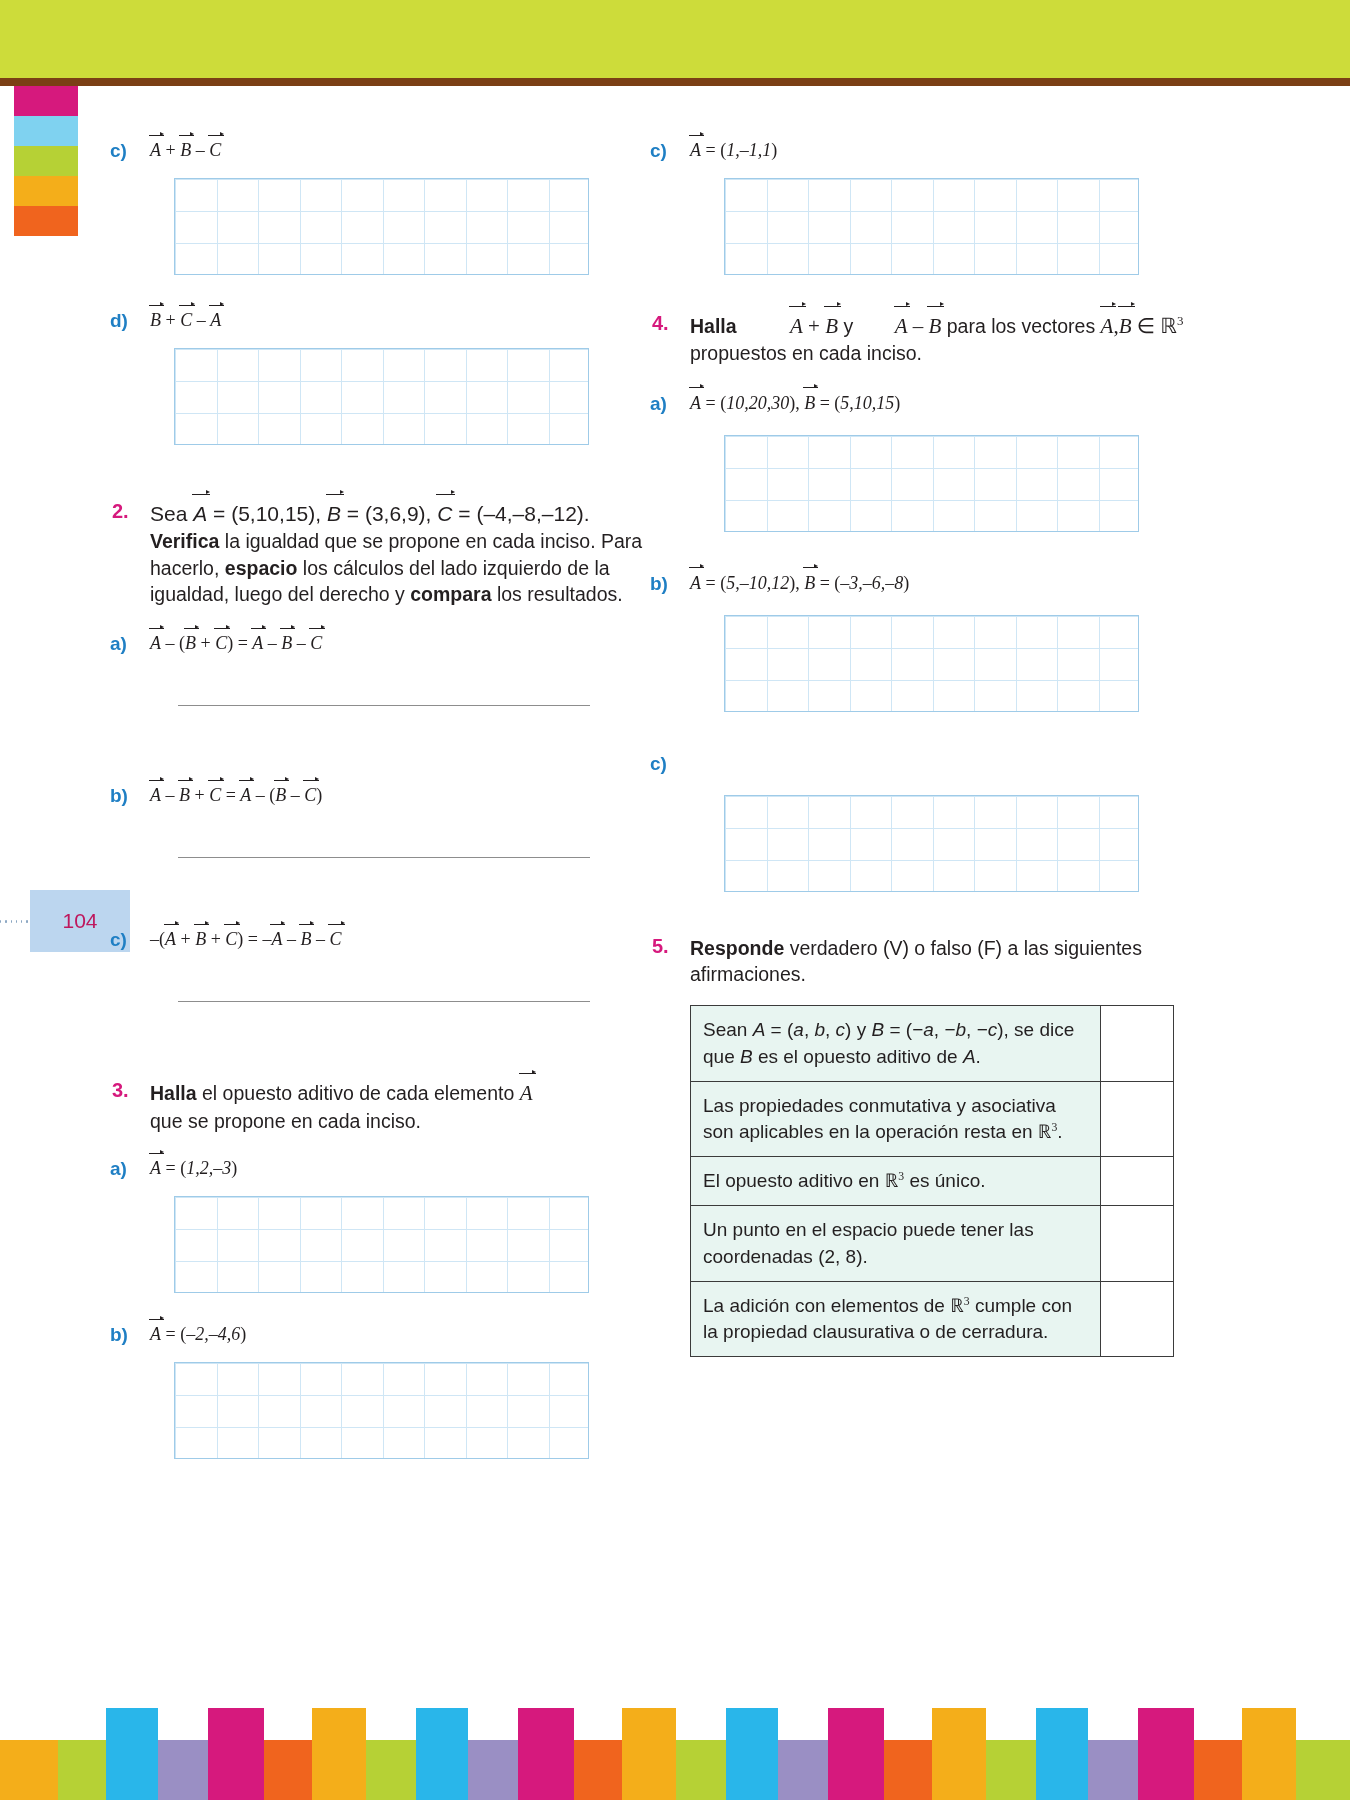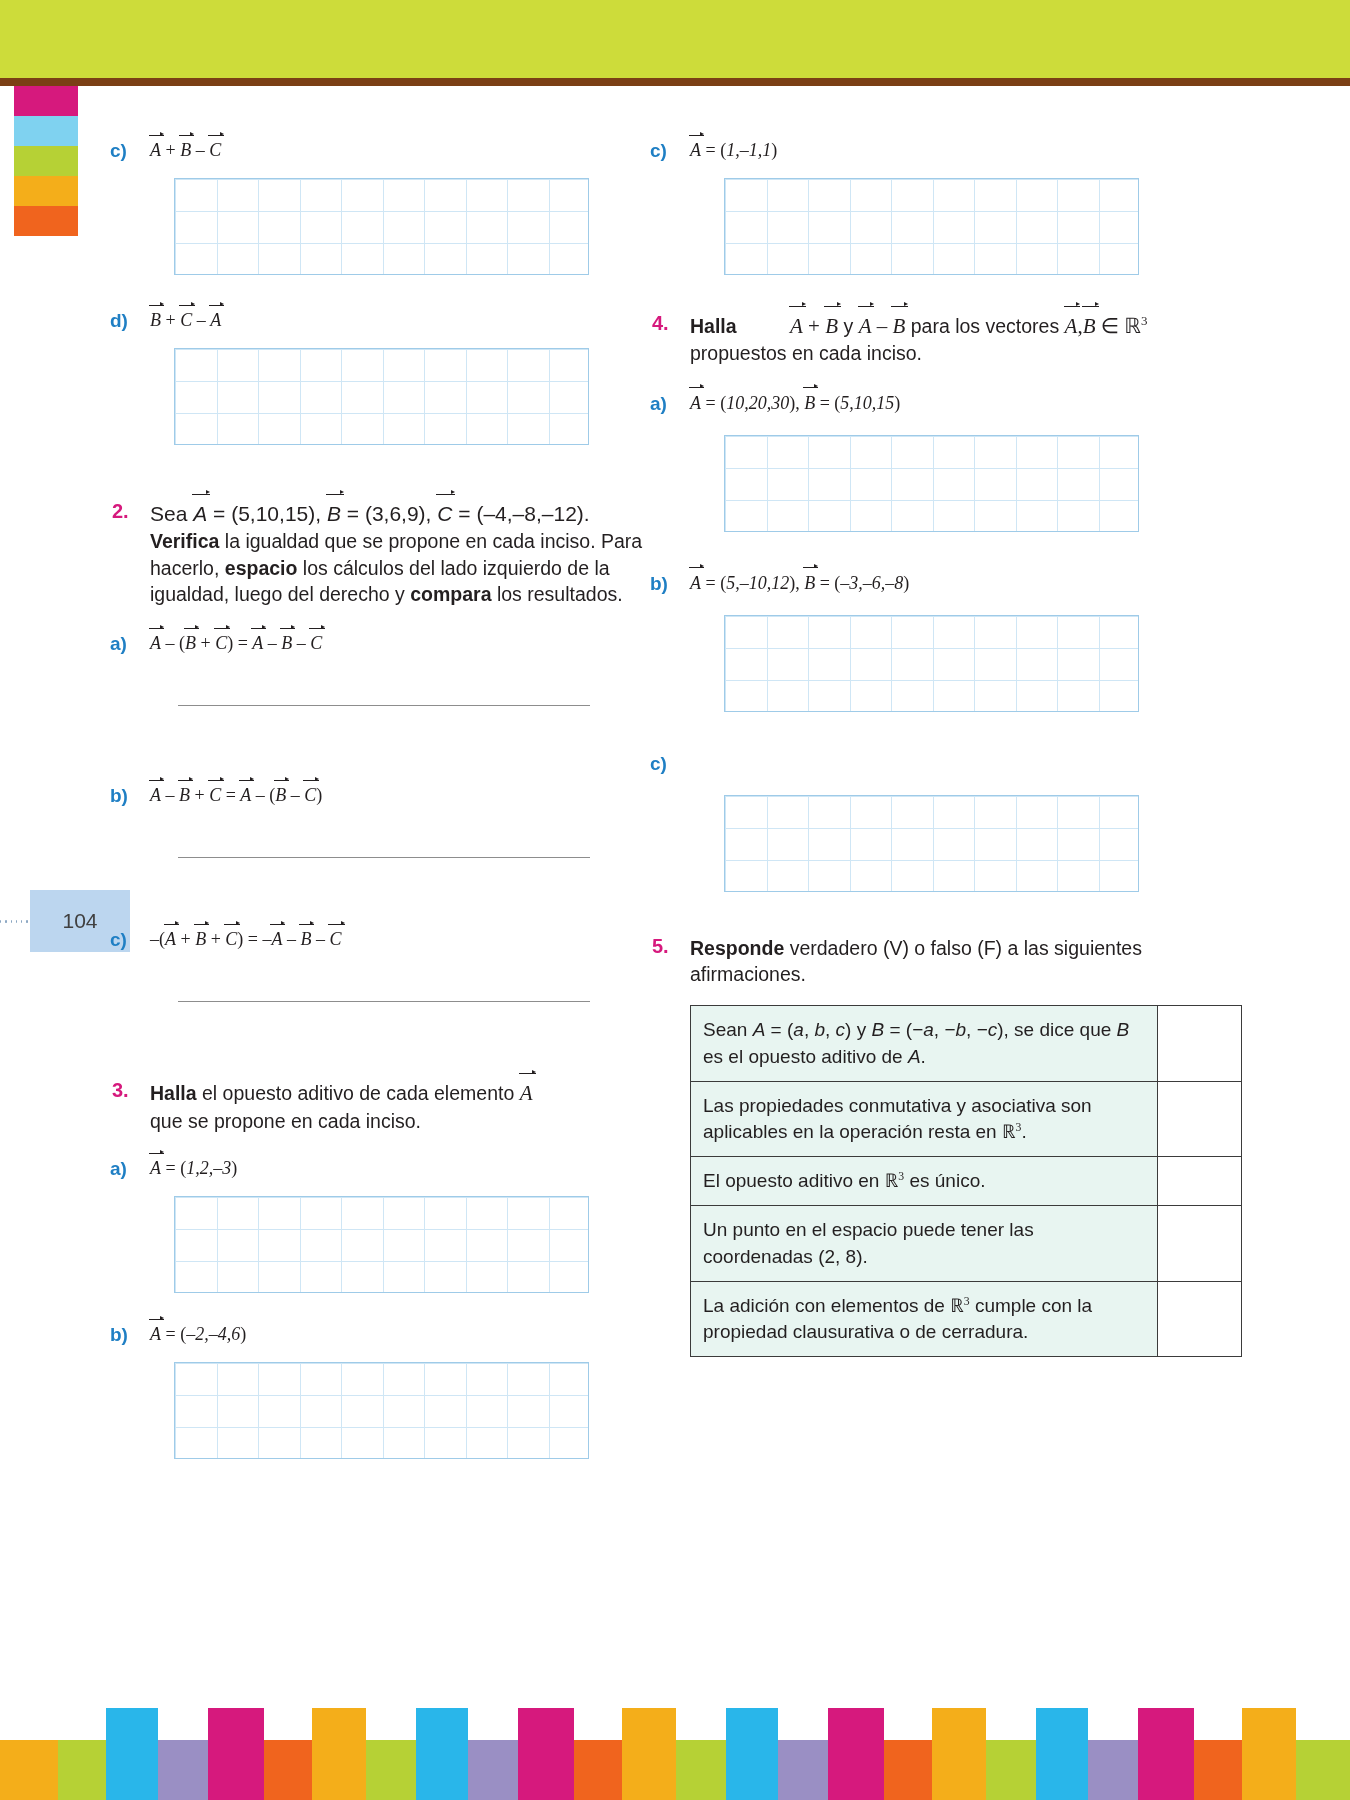--- a/index.html
+++ b/index.html
@@ -21,21 +21,21 @@
   .chip.c1 { top:86px;  background:#d6197d; }
   .chip.c2 { top:116px; background:#7fd2f0; }
   .chip.c3 { top:146px; background:#b6d135; }
   .chip.c4 { top:176px; background:#f4ae1a; }
   .chip.c5 { top:206px; background:#f0641e; }
 
   
   .page-tab {
     position:absolute; left:30px; top:890px; width:100px; height:62px;
     background:#bcd6ef; display:flex; align-items:center; justify-content:center;
-    font-size:21px; color:#404040;
+    font-size:21px; color:#be185d;
   }
   .page-dots {
     position:absolute; left:0px; top:915px; width:42px; height:12px;
     display:flex; align-items:center;
   }
   .page-dots i {
     display:block; width:3px; height:3px; background:#8aa6c2; margin-right:4px; border-radius:50%;
   }
   .page-dot-big {
     position:absolute; left:46px; top:916px; width:9px; height:9px; border-radius:50%; background:#5c8ec2;
@@ -84,21 +84,21 @@
     background:
       repeating-linear-gradient(to right, #cfe6f5 0 1px, transparent 1px 41.5px),
       repeating-linear-gradient(to bottom, #cfe6f5 0 1px, transparent 1px 32px);
     background-color:#ffffff;
   }
 
   
   .rule { border-bottom:1px solid #8d8d8d; height:1px; }
 
   
-  .tf-table { border-collapse:collapse; width:552px; }
+  .tf-table { border-collapse:collapse; width:484px; }
   .tf-table td {
     border:1px solid #3b3b3b;
     font-size:19px; line-height:1.38;
     padding:11px 12px;
     vertical-align:top;
   }
   .tf-table td.stmt { background:#e8f5f1; width:390px; }
   .tf-table td.ans  { width:70px; background:#ffffff; }
   .tf-table em { font-style:italic; }
 
@@ -224,21 +224,21 @@
     </div>
     <div class="grid" style="position:absolute; left:34px; top:38px; width:415px; height:97px;"></div>
   </div>
 
   <div class="item" style="margin-top:22px;">
     <span class="num">4.</span>
     <div class="body">
       <b>Halla</b>
       <span style="font-family:'Liberation Serif',serif; font-size:21px;margin-left:48px;"><span class="v">A</span> <span class="up">+</span> <span class="v">B</span></span>
       y
-      <span style="font-family:'Liberation Serif',serif; font-size:21px;"><span class="v">A</span> <span class="up">–</span> <span class="v">B</span></span>
+      <span style="font-family:'Liberation Serif',serif; font-size:21px;margin-left:36px;"><span class="v">A</span> <span class="up">–</span> <span class="v">B</span></span>
       para los vectores
       <span style="font-family:'Liberation Serif',serif; font-size:21px;"><span class="v">A</span>,<span class="v">B</span> <span class="bb">∈ ℝ<sup class="rthree">3</sup></span></span><br>
       propuestos en cada inciso.
     </div>
   </div>
 
   <div class="item" style="margin-top:26px; height:160px;">
     <span class="lbl">a)</span>
     <div class="mathline">
       <span class="v">A</span><span class="up"> = </span><span class="paren">(</span>10,20,30<span class="paren">)</span><span class="up">, </span><span class="v">B</span><span class="up"> = </span><span class="paren">(</span>5,10,15<span class="paren">)</span>

